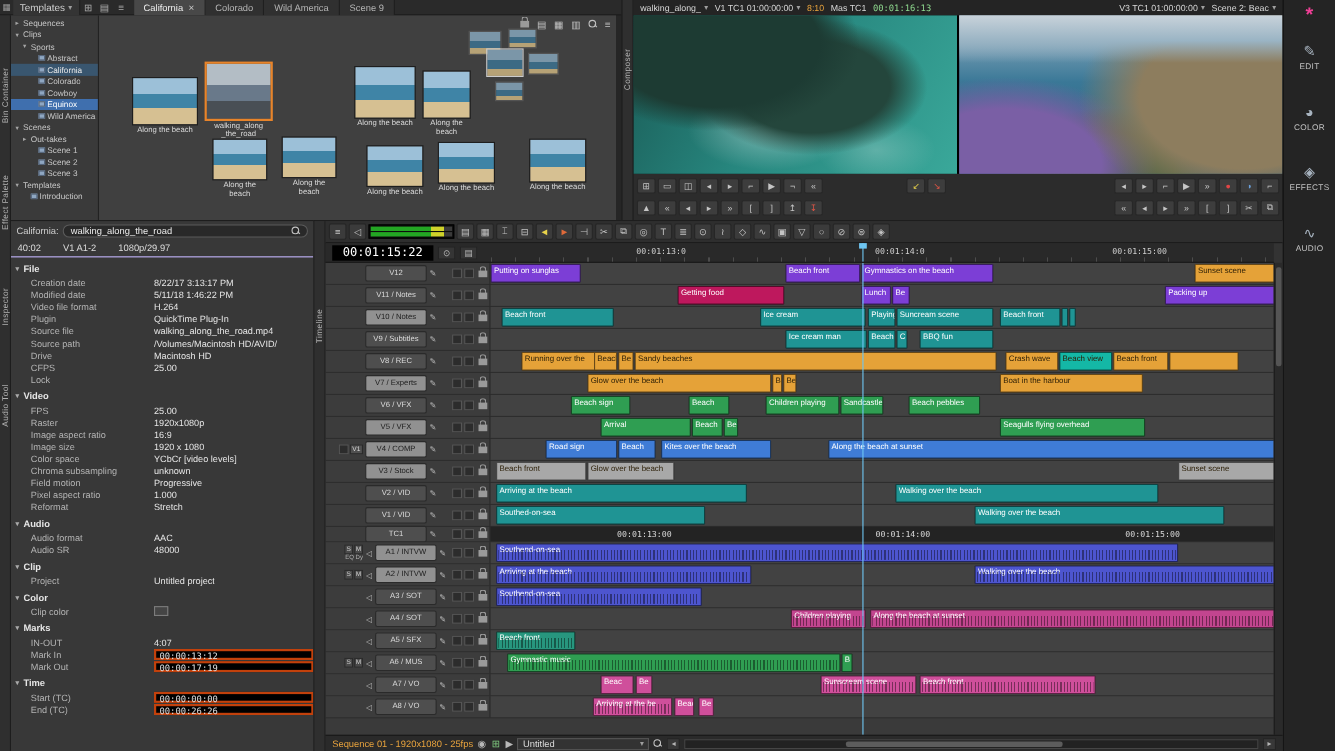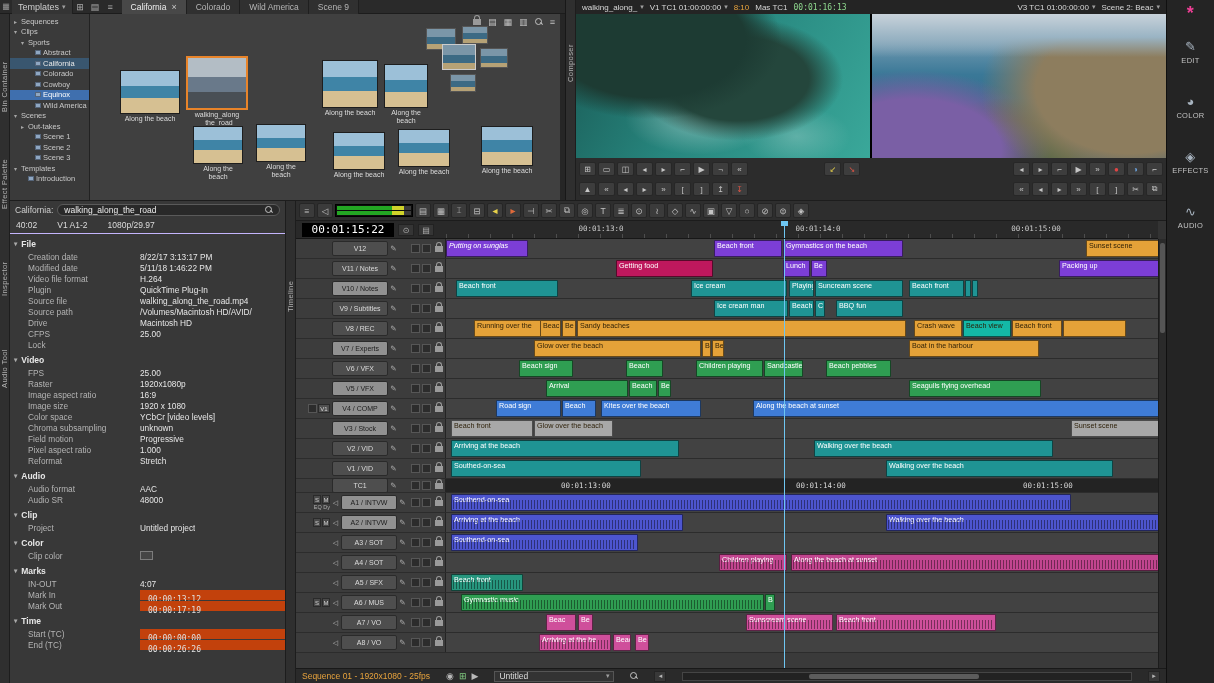--- a/index.html
+++ b/index.html
@@ -85,21 +85,21 @@
   #inspector { position:absolute; left:10px; top:200px; width:275px; height:483px; background:#383838; border-top:1px solid #1d1d1d; overflow:hidden; }
   .insp-header { height:18px; display:flex; align-items:center; gap:4px; padding:0 5px; }
   .insp-prefix { color:#cfcfcf; font-size:8.5px; white-space:nowrap; }
   .insp-search { flex:1; height:12px; background:#292929; border:1px solid #5a5a5a; border-radius:7px; display:flex; align-items:center; justify-content:space-between; padding:0 6px; color:#ececec; font-size:8.5px; }
   .insp-stats { display:flex; gap:20px; padding:1px 6px 3px; color:#dcdcdc; font-size:8.5px; border-bottom:1px solid #c4b5fd; }
   .insp-sec { display:flex; align-items:center; gap:4px; padding:5px 4px 2px; color:#e6e6e6; font-weight:bold; font-size:8.5px; }
   .sec-arrow { font-size:6.5px; color:#aaa; }
   .insp-row { display:flex; align-items:center; height:11px; padding-left:18px; font-size:8.3px; }
   .insp-label { width:112px; flex-shrink:0; color:#b4b4b4; white-space:nowrap; }
   .insp-value { color:#e6e6e6; white-space:nowrap; overflow:hidden; }
-  .insp-input { width:168px; height:10px; background:#1d4ed8; border:5px solid #c2410c; box-shadow:inset 0 1px 1px rgba(0,0,0,.5); color:#e0e0e0; padding:0 3px; font-size:8px; font-family:"DejaVu Sans Mono",monospace; line-height:9px; }
+  .insp-input { width:168px; height:10px; background:#000000; border:2px solid #c2410c; box-shadow:inset 0 1px 1px rgba(0,0,0,.5); color:#e0e0e0; padding:0 3px; font-size:8px; font-family:"DejaVu Sans Mono",monospace; line-height:9px; }
   .insp-check { width:13px; height:9px; background:#454545; border:1px solid #7c7c7c; }
 
   
   #timeline { position:absolute; left:285px; top:200px; width:881px; height:483px; background:#333; border-top:1px solid #1d1d1d; border-left:1px solid #1d1d1d; }
   .tl-strip { position:absolute; left:0; top:0; width:10px; height:483px; background:#2f2f2f; border-right:1px solid #1d1d1d; }
   .tl-toolbar { position:absolute; left:10px; top:0; right:0; height:20px; background:#2e2e2e; border-bottom:1px solid #1c1c1c; display:flex; align-items:center; gap:2px; padding:0 3px; overflow:hidden; }
   .tlb-btn { min-width:16px; height:15px; background:#3b3b3b; border:1px solid #262626; border-radius:2px; color:#c3c3c3; font-size:8.5px; display:flex; align-items:center; justify-content:center; }
   .meter { width:78px; height:13px; background:#0d0d0d; border:1px solid #000; display:flex; flex-direction:column; gap:1px; padding:1px; }
   .meter-bar { flex:1; background:linear-gradient(90deg,#23a623 0 74%,#cfd32a 74% 90%,#3a3a3a 90%); }
   .tl-ruler { position:absolute; left:10px; top:20px; right:8px; height:18px; background:#292929; border-bottom:1px solid #171717; }
@@ -128,21 +128,21 @@
   .lock::before { content:""; position:absolute; top:-4px; left:1px; width:4px; height:4px; border:1px solid #9a9a9a; border-bottom:none; border-radius:3px 3px 0 0; }
   .lane { flex:1; position:relative; background:#424242; overflow:hidden; }
   .lane.tc-lane { background:#232323; }
   .tc-tick { position:absolute; top:2px; font-size:7.5px; color:#d8d8d8; font-family:"DejaVu Sans Mono",monospace; }
   .clip { position:absolute; top:1px; bottom:1px; border:1px solid rgba(0,0,0,.55); border-radius:1px; overflow:hidden; white-space:nowrap; }
   .clip-label { position:absolute; left:2px; top:1px; font-size:7.2px; line-height:1.1; color:inherit; }
   .clip.wave::after { content:""; position:absolute; left:1px; right:1px; top:35%; bottom:8%; background:repeating-linear-gradient(90deg,rgba(0,0,0,.42) 0 1px,transparent 1px 3px); }
   .body-playhead { position:absolute; top:0; bottom:0; width:1px; background:#6ec6f2; z-index:6; }
   .v-scroll { position:absolute; right:0; top:38px; bottom:15px; width:8px; background:#2a2a2a; border-left:1px solid #1c1c1c; }
   .v-thumb { position:absolute; left:1px; right:1px; top:4px; height:90px; background:#555; border-radius:2px; }
-  .tl-footer { position:absolute; left:10px; right:0; bottom:0; height:15px; background:#2a2a2a; border-top:1px solid #191919; display:flex; align-items:center; gap:16px; padding:0 6px; font-size:8.5px; }
+  .tl-footer { position:absolute; left:10px; right:0; bottom:0; height:15px; background:#2a2a2a; border-top:1px solid #191919; display:flex; align-items:center; gap:4px; padding:0 6px; font-size:8.5px; }
   .seq-info { color:#e8a33d; white-space:nowrap; }
   .f-icon { color:#b8b8b8; font-size:9px; }
   .proj-select { width:120px; height:11px; background:#333; border:1px solid #555; display:flex; align-items:center; justify-content:space-between; padding:0 4px; color:#dcdcdc; }
   .f-arrow { width:12px; height:11px; background:#383838; border:1px solid #242424; color:#b5b5b5; font-size:7px; display:flex; align-items:center; justify-content:center; }
   .h-scroll { flex:1; height:9px; background:#222; border:1px solid #454545; position:relative; }
   .h-thumb { position:absolute; left:28%; width:38%; top:1px; bottom:1px; background:#5c5c5c; border-radius:2px; }
 </style>
 </head>
 <body>
 
@@ -621,21 +621,21 @@
             <div class="gutter"></div>
             <div class="track-btn">V12</div>
             <span class="pencil">✎</span>
             <div class="toggles">
               <span class="tgl"></span>
               <span class="tgl"></span>
               <span class="lock"></span>
             </div>
           </div>
           <div class="lane">
-            <div class="clip" style="left: 0px; width: 82px; background: rgb(124, 62, 214); color: rgb(255, 255, 255); font-style: italic;">
+            <div class="clip" style="left: 0px; width: 82px; background: rgb(124, 62, 214); color: rgb(255, 255, 255);">
               <span class="clip-label">Putting on sunglas</span>
             </div>
             <div class="clip" style="left: 268px; width: 68px; background: rgb(124, 62, 214); color: rgb(255, 255, 255);">
               <span class="clip-label">Beach front</span>
             </div>
             <div class="clip" style="left: 337px; width: 120px; background: rgb(124, 62, 214); color: rgb(255, 255, 255);">
               <span class="clip-label">Gymnastics on the beach</span>
             </div>
             <div class="clip" style="left: 640px; width: 78px; background: rgb(229, 162, 56); color: rgb(43, 30, 6);">
               <span class="clip-label">Sunset scene</span>

